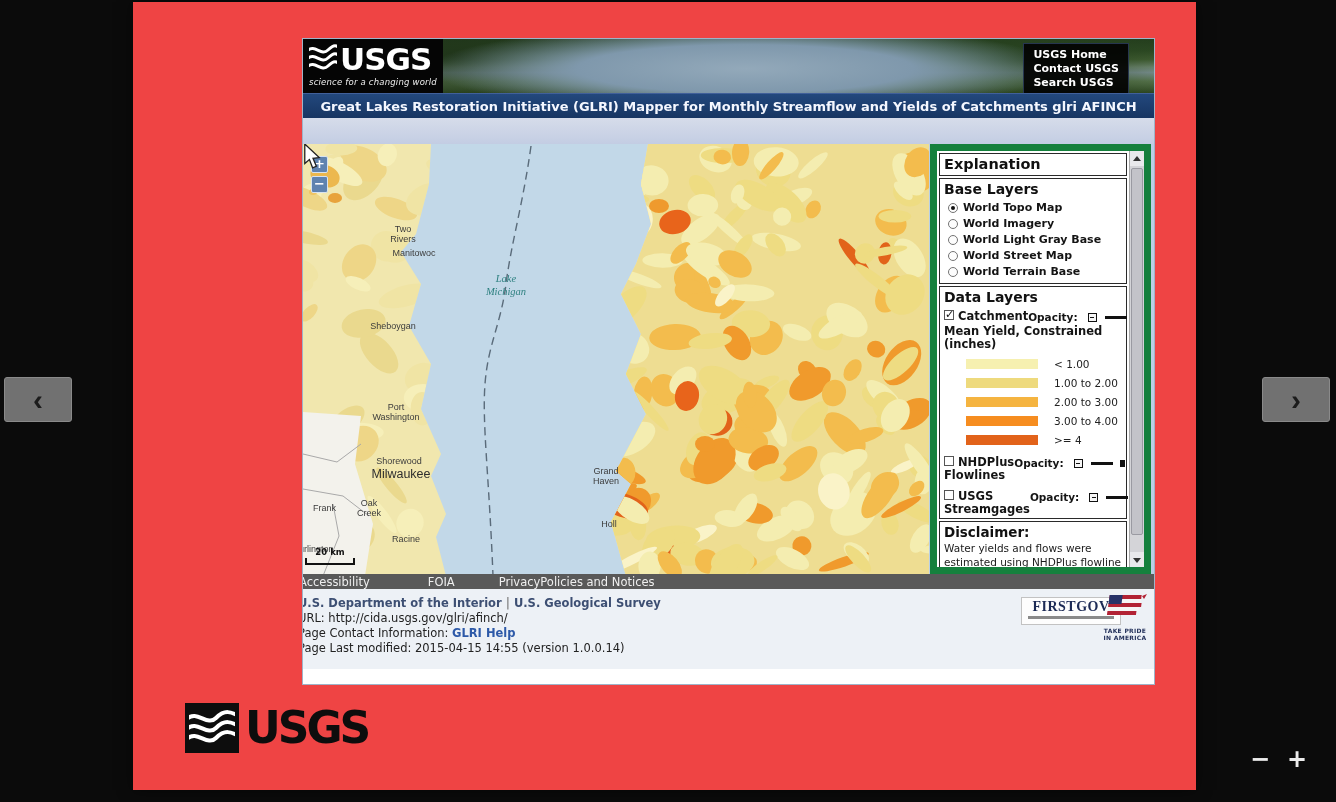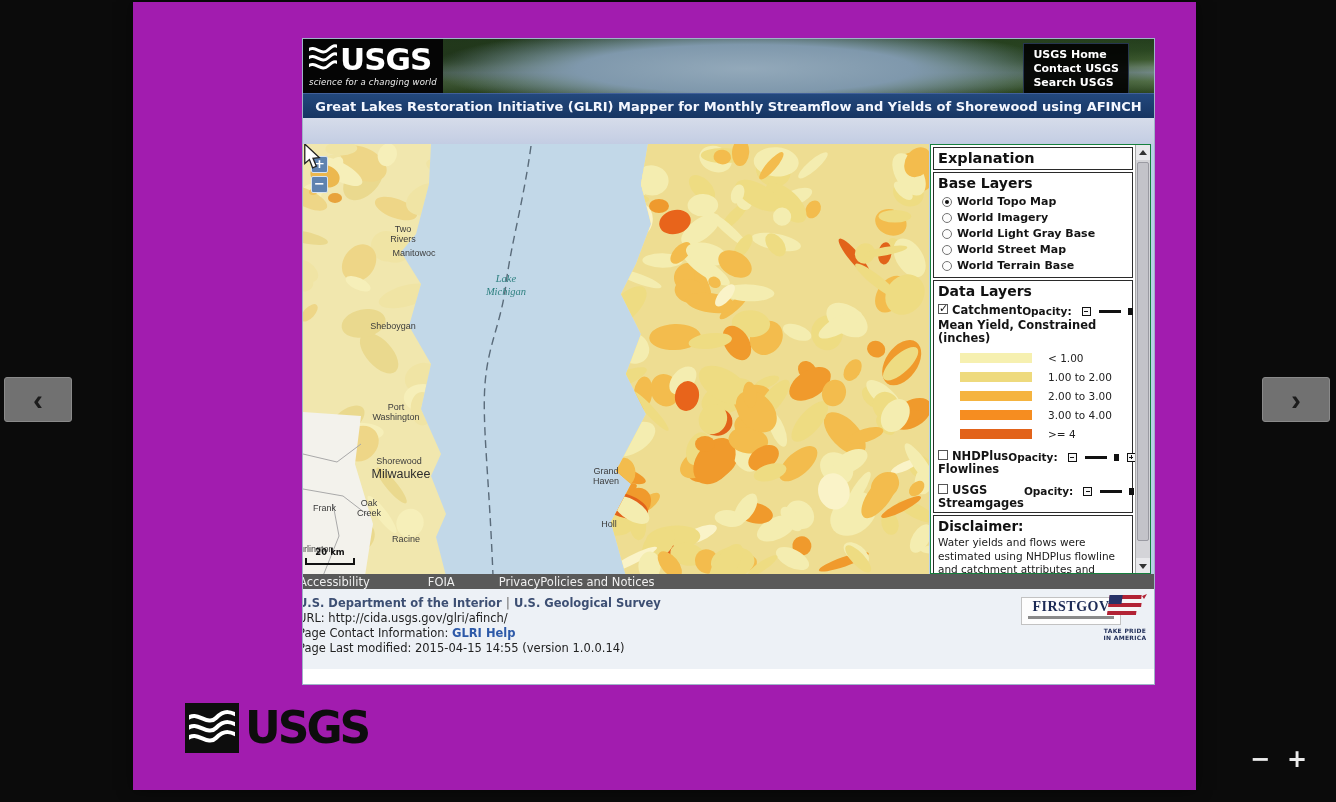--- a/index.html
+++ b/index.html
@@ -1,21 +1,21 @@
 <!DOCTYPE html>
 <html><head>
 <meta charset="utf-8">
 <style>
   html,body{margin:0;padding:0;background:#0b0b0b;}
   *{box-sizing:border-box;}
   body{font-family:"DejaVu Sans",sans-serif;}
   #viewer{position:relative;width:1336px;height:802px;background:#0b0b0b;overflow:hidden;}
 
   
-  #slide{position:absolute;left:133px;top:2px;width:1063px;height:788px;background:#a21caf;box-shadow:0 0 14px rgba(0,0,0,.5);padding-left:22px;}
+  #slide{position:absolute;left:133px;top:2px;width:1063px;height:788px;background:#ef4444;box-shadow:0 0 14px rgba(0,0,0,.5);padding-left:22px;}
 
   
   .nav-btn{position:absolute;top:377px;width:68px;height:45px;background:#717171;border:1px solid #8a8a8a;border-radius:3px;color:#1c1c1c;font-size:30px;font-weight:bold;display:flex;align-items:center;justify-content:center;cursor:pointer;line-height:1;}
   #nav-prev{left:4px;}
   #nav-next{left:1262px;}
   .zoom-ctl{position:absolute;top:744px;color:#ececec;font-size:24px;font-weight:bold;background:none;border:none;cursor:pointer;font-family:"DejaVu Sans",sans-serif;}
   #ctl-minus{left:1244px;}
   #ctl-plus{left:1281px;}
 
   
@@ -59,21 +59,21 @@
   .mlabel.big{font-size:12.5px;color:#2e2e2e;line-height:13px;}
   .mlabel.leftclip{transform:none;text-align:left;}
   .zoombtns{position:absolute;left:8px;top:12px;}
   .zbtn{width:17px;height:17px;background:#5f83b0;border:1px solid #d7e2ef;border-radius:2px;color:#fff;font-size:13px;font-weight:bold;line-height:14px;text-align:center;margin-bottom:3px;cursor:pointer;}
   #scalebar{position:absolute;left:2px;top:404px;width:50px;text-align:center;color:#111;}
   #scalebar .txt{font-size:8.5px;font-weight:bold;line-height:9px;}
   #scalebar .bar{height:7px;border-left:2px solid #111;border-right:2px solid #111;border-bottom:2px solid #111;margin-top:1px;}
   #cursor{position:absolute;left:362px;top:68px;}
 
   
-  #panel{position:absolute;left:627px;top:0;width:221px;height:430px;background:#fff;border:1px solid #15803d;}
+  #panel{position:absolute;left:627px;top:0;width:221px;height:430px;background:#fff;border:7px solid #15803d;}
   #panel-content{position:absolute;left:0;top:0;right:15px;bottom:0;overflow:hidden;padding:2px;}
   .pbox{border:1.5px solid #2a2a2a;margin-bottom:2px;padding:2px 4px;background:#fff;}
   .ptitle{font-size:14.5px;font-weight:bold;color:#111;line-height:17px;}
   .opt-row{display:flex;align-items:center;gap:5px;margin:3px 0 3px 4px;cursor:pointer;}
   .radio{width:10px;height:10px;border:1px solid #737373;border-radius:50%;background:#fdfdfd;position:relative;flex:none;}
   .radio.sel::after{content:"";position:absolute;left:2px;top:2px;width:4px;height:4px;border-radius:50%;background:#111;}
   .opt-label{font-size:11px;font-weight:bold;color:#141414;}
   .cb{width:10px;height:10px;border:1px solid #555;background:#fff;flex:none;position:relative;}
   .cb.checked::after{content:"✓";position:absolute;left:0px;top:-3px;font-size:11px;font-weight:bold;color:#111;}
   .layer-row{display:flex;align-items:flex-start;margin-top:4px;}
@@ -147,21 +147,21 @@
           </div>
           <div class="tag">science for a changing world</div>
         </div>
         <div id="hdr-links">
           <a>USGS Home</a>
           <a>Contact USGS</a>
           <a>Search USGS</a>
         </div>
       </div>
 
-      <div id="titlebar">Great Lakes Restoration Initiative (GLRI) Mapper for Monthly Streamflow and Yields of Shorewood using AFINCH</div>
+      <div id="titlebar">Great Lakes Restoration Initiative (GLRI) Mapper for Monthly Streamflow and Yields of Catchments glri AFINCH</div>
 
       <div id="gapband"></div>
 
 
       <div id="main">
 
         <div id="map">
           <svg id="map-svg" width="626" height="430" viewBox="0 0 626 430">
             <defs>
               <clipPath id="eastClip">

